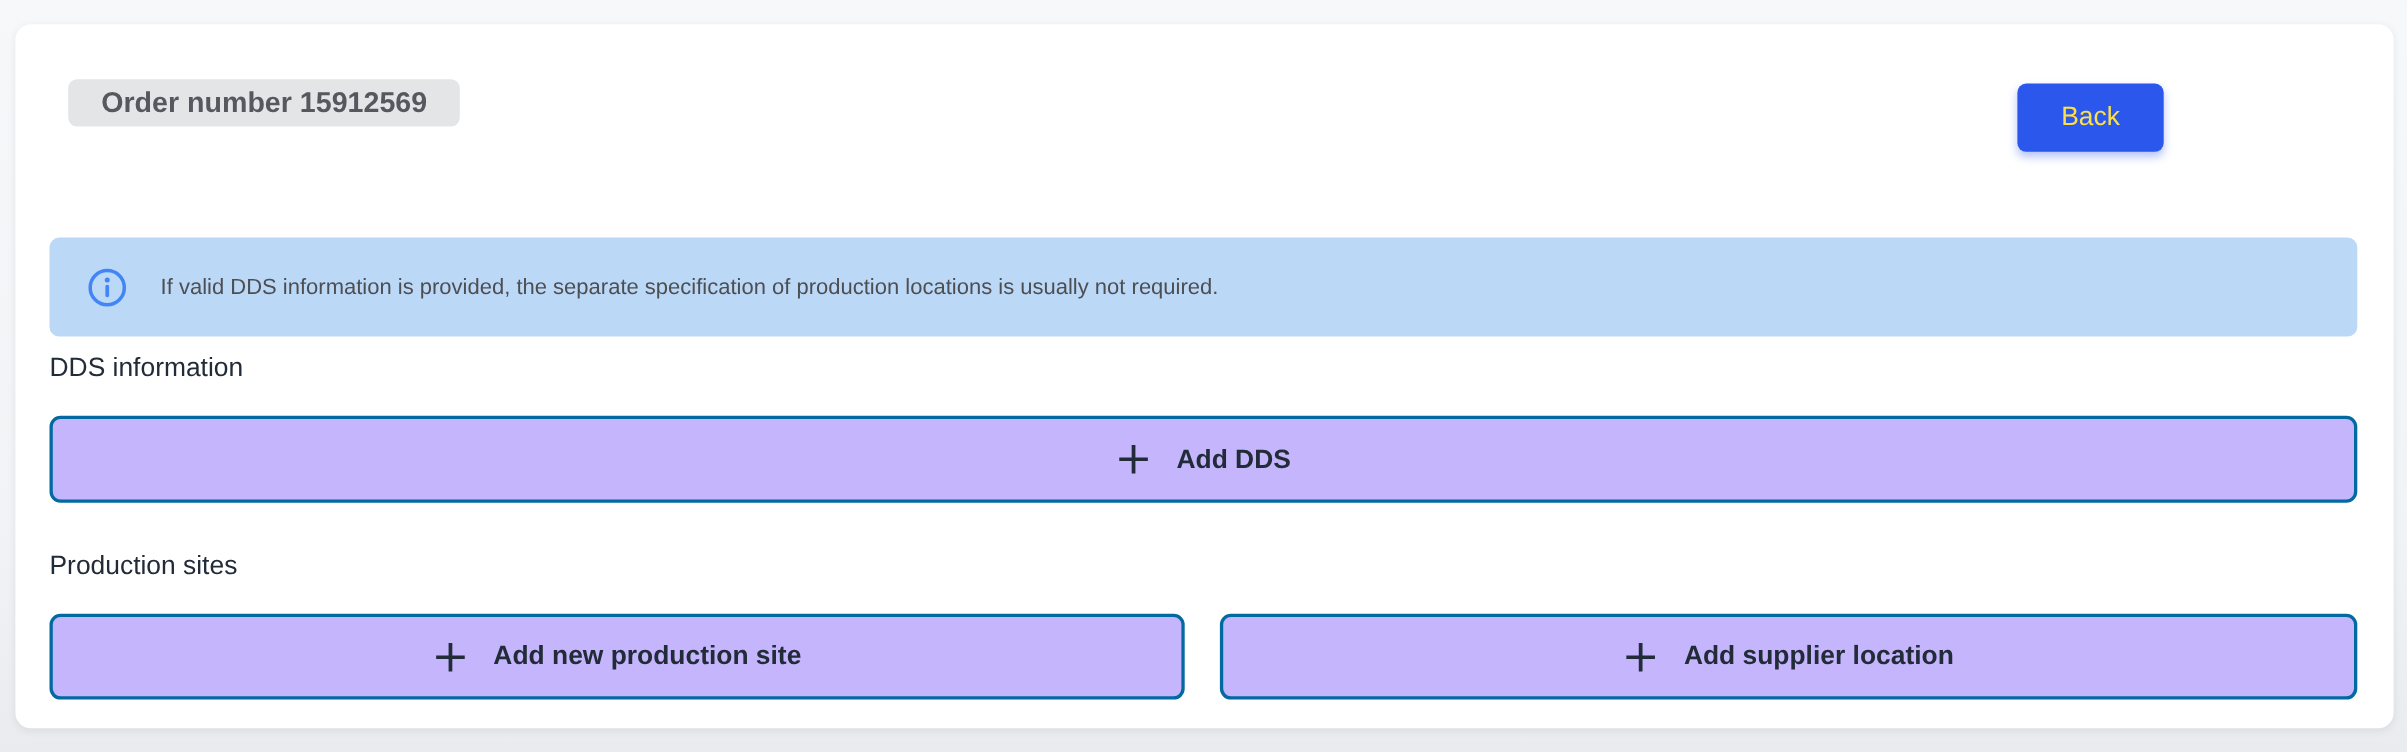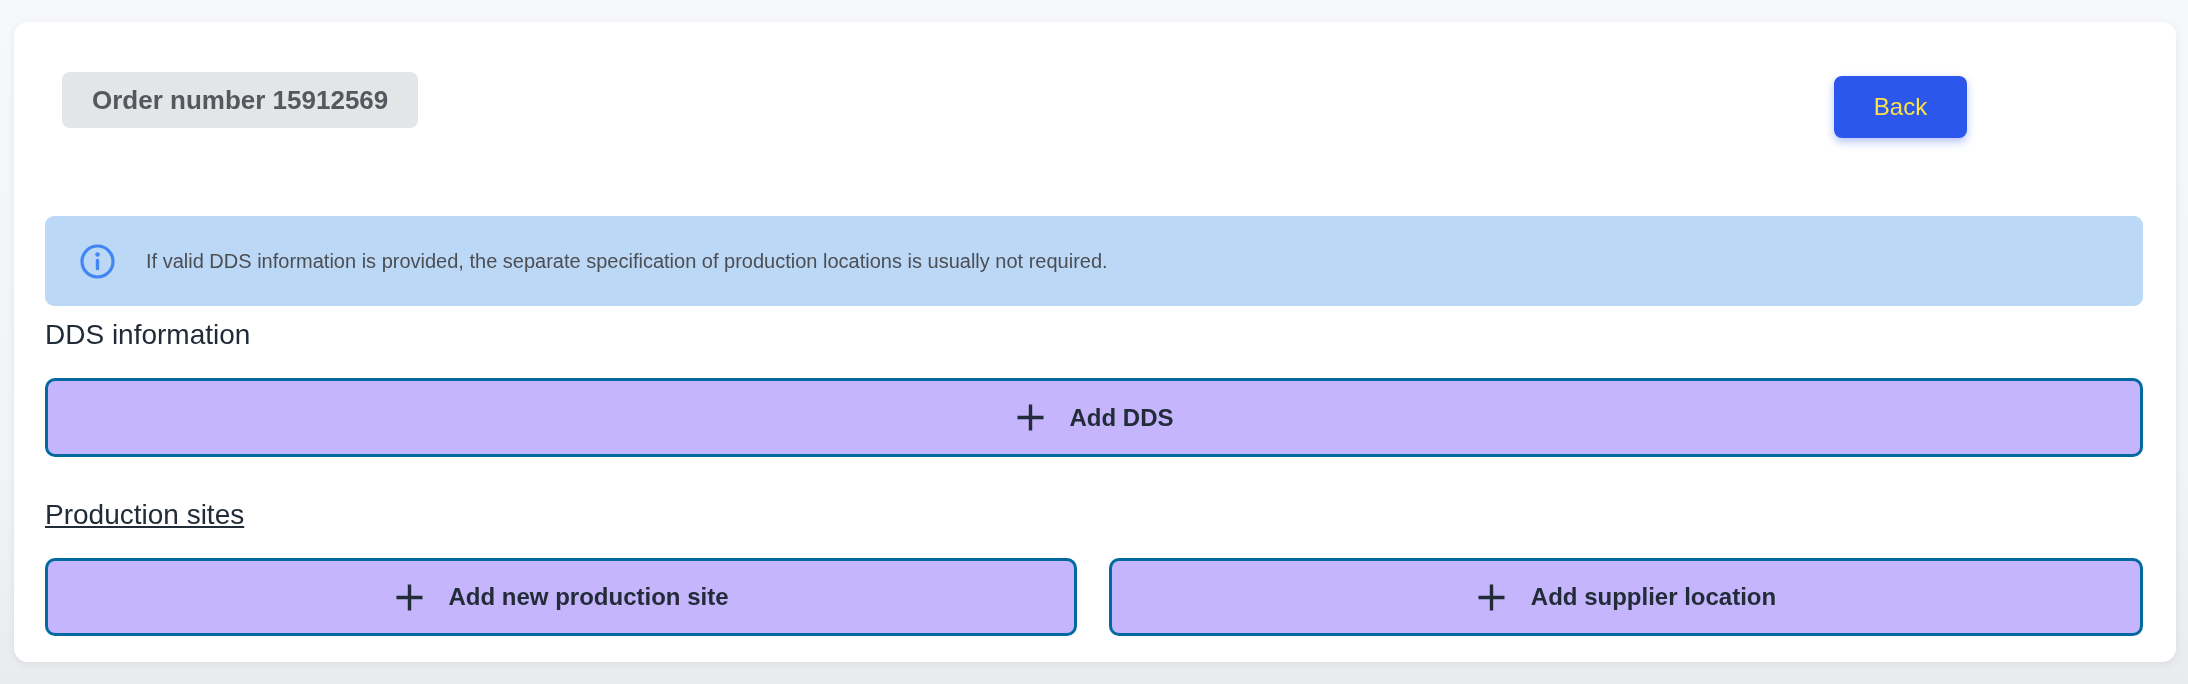--- a/index.html
+++ b/index.html
@@ -10,21 +10,21 @@
     overflow: hidden;
   }
   .card {
     position: absolute; left: 14px; top: 22px;
     width: 2162px; height: 640px;
     background: #ffffff; border-radius: 14px;
     box-shadow: 0 2px 8px rgba(16,24,40,0.07);
   }
   .chip {
     position: absolute; left: 48px; top: 50px;
-    height: 56px; padding: 0 30px;
+    height: 43px; padding: 0 30px;
     display: inline-flex; align-items: center;
     background: #e4e5e7; border-radius: 8px;
     font-size: 26px; font-weight: 700; color: #55585e;
     white-space: nowrap;
   }
   .btn {
     position: absolute; top: 54px; height: 62px;
     border: none; border-radius: 8px;
     font-family: "Liberation Sans", sans-serif;
     font-size: 24px; font-weight: 500;
@@ -44,25 +44,25 @@
   .banner {
     position: absolute; left: 31px; top: 194px;
     width: 2098px; height: 90px;
     background: #bcd8f7; border-radius: 9px;
     display: flex; align-items: center;
     padding-left: 34px; gap: 30px;
   }
   .banner-text { font-size: 20px; color: #4c4e52; }
   .section-heading {
     position: absolute; left: 31px;
-    font-size: 28px; font-weight: 400; color: #222b38;
+    font-size: 24px; font-weight: 400; color: #222b38;
     line-height: 34px;
   }
   .heading-dds { top: 296px; }
-  .heading-production { top: 476px; text-decoration: underline; }
+  .heading-production { top: 476px; }
   .outline-btn {
     position: absolute;
     background: #c4b5fd;
     border: 3px solid #0369a1; border-radius: 10px;
     display: flex; align-items: center; justify-content: center;
     gap: 24px; cursor: pointer;
     font-family: "Liberation Sans", sans-serif;
     font-size: 24px; font-weight: 700; color: #222b38;
   }
   .add-dds { left: 31px; top: 356px; width: 2098px; height: 79px; }

